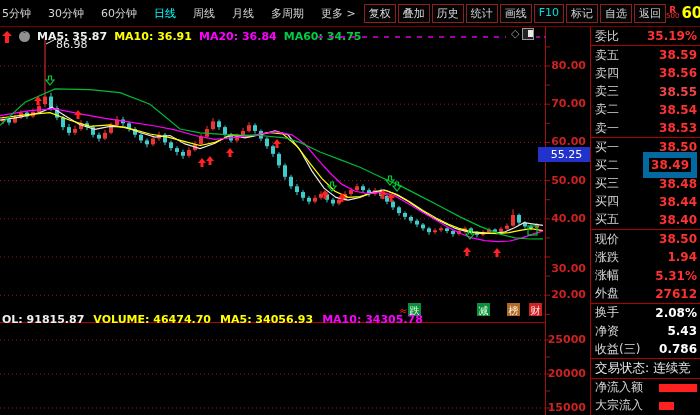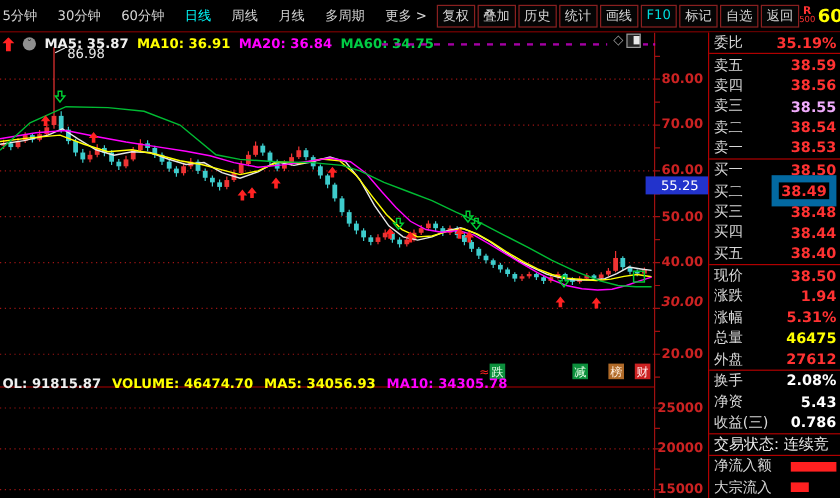--- a/index.html
+++ b/index.html
@@ -364,21 +364,21 @@
         <span class="ma-item" style="color: rgb(255, 0, 255);">MA10: 34305.78</span>
       </div>
   </div>
 
   <div id="axislabels">
       <div class="axlabel" style="top: 59px;">80.00</div>
       <div class="axlabel" style="top: 97.2px;">70.00</div>
       <div class="axlabel" style="top: 135.4px;">60.00</div>
       <div class="axlabel" style="top: 173.6px;">50.00</div>
       <div class="axlabel" style="top: 211.8px;">40.00</div>
-      <div class="axlabel" style="top: 245px; font-style: italic;">30.00</div>
+      <div class="axlabel" style="top: 262px;">30.00</div>
       <div class="axlabel" style="top: 288.2px;">20.00</div>
       <div class="axlabel" style="top: 333px;">25000</div>
       <div class="axlabel" style="top: 367px;">20000</div>
       <div class="axlabel" style="top: 401px;">15000</div>
     </div>
   <div class="pricetag">55.25</div>
 
   <div class="panel" id="panel">
       <div class="prow sep">
         <span class="plabel">委比</span>
@@ -387,21 +387,21 @@
       <div class="prow">
         <span class="plabel">卖五</span>
         <span class="pvalue" style="color: rgb(255, 50, 50);">38.59</span>
       </div>
       <div class="prow">
         <span class="plabel">卖四</span>
         <span class="pvalue" style="color: rgb(255, 50, 50);">38.56</span>
       </div>
       <div class="prow">
         <span class="plabel">卖三</span>
-        <span class="pvalue" style="color: #f0abfc;">38.55</span>
+        <span class="pvalue" style="color: #ef4444;">38.55</span>
       </div>
       <div class="prow">
         <span class="plabel">卖二</span>
         <span class="pvalue" style="color: rgb(255, 50, 50);">38.54</span>
       </div>
       <div class="prow sep">
         <span class="plabel">卖一</span>
         <span class="pvalue" style="color: rgb(255, 50, 50);">38.53</span>
       </div>
       <div class="prow">
@@ -429,24 +429,20 @@
         <span class="pvalue" style="color: rgb(255, 50, 50);">38.50</span>
       </div>
       <div class="prow">
         <span class="plabel">涨跌</span>
         <span class="pvalue" style="color: rgb(255, 50, 50);">1.94</span>
       </div>
       <div class="prow">
         <span class="plabel">涨幅</span>
         <span class="pvalue" style="color: rgb(255, 50, 50);">5.31%</span>
       </div>
-      <div class="prow">
-        <span class="plabel">总量</span>
-        <span class="pvalue" style="color: rgb(255, 255, 0);">46475</span>
-      </div>
       <div class="prow sep">
         <span class="plabel">外盘</span>
         <span class="pvalue" style="color: rgb(255, 50, 50);">27612</span>
       </div>
       <div class="prow">
         <span class="plabel">换手</span>
         <span class="pvalue" style="color: rgb(255, 255, 255);">2.08%</span>
       </div>
       <div class="prow">
         <span class="plabel">净资</span>

